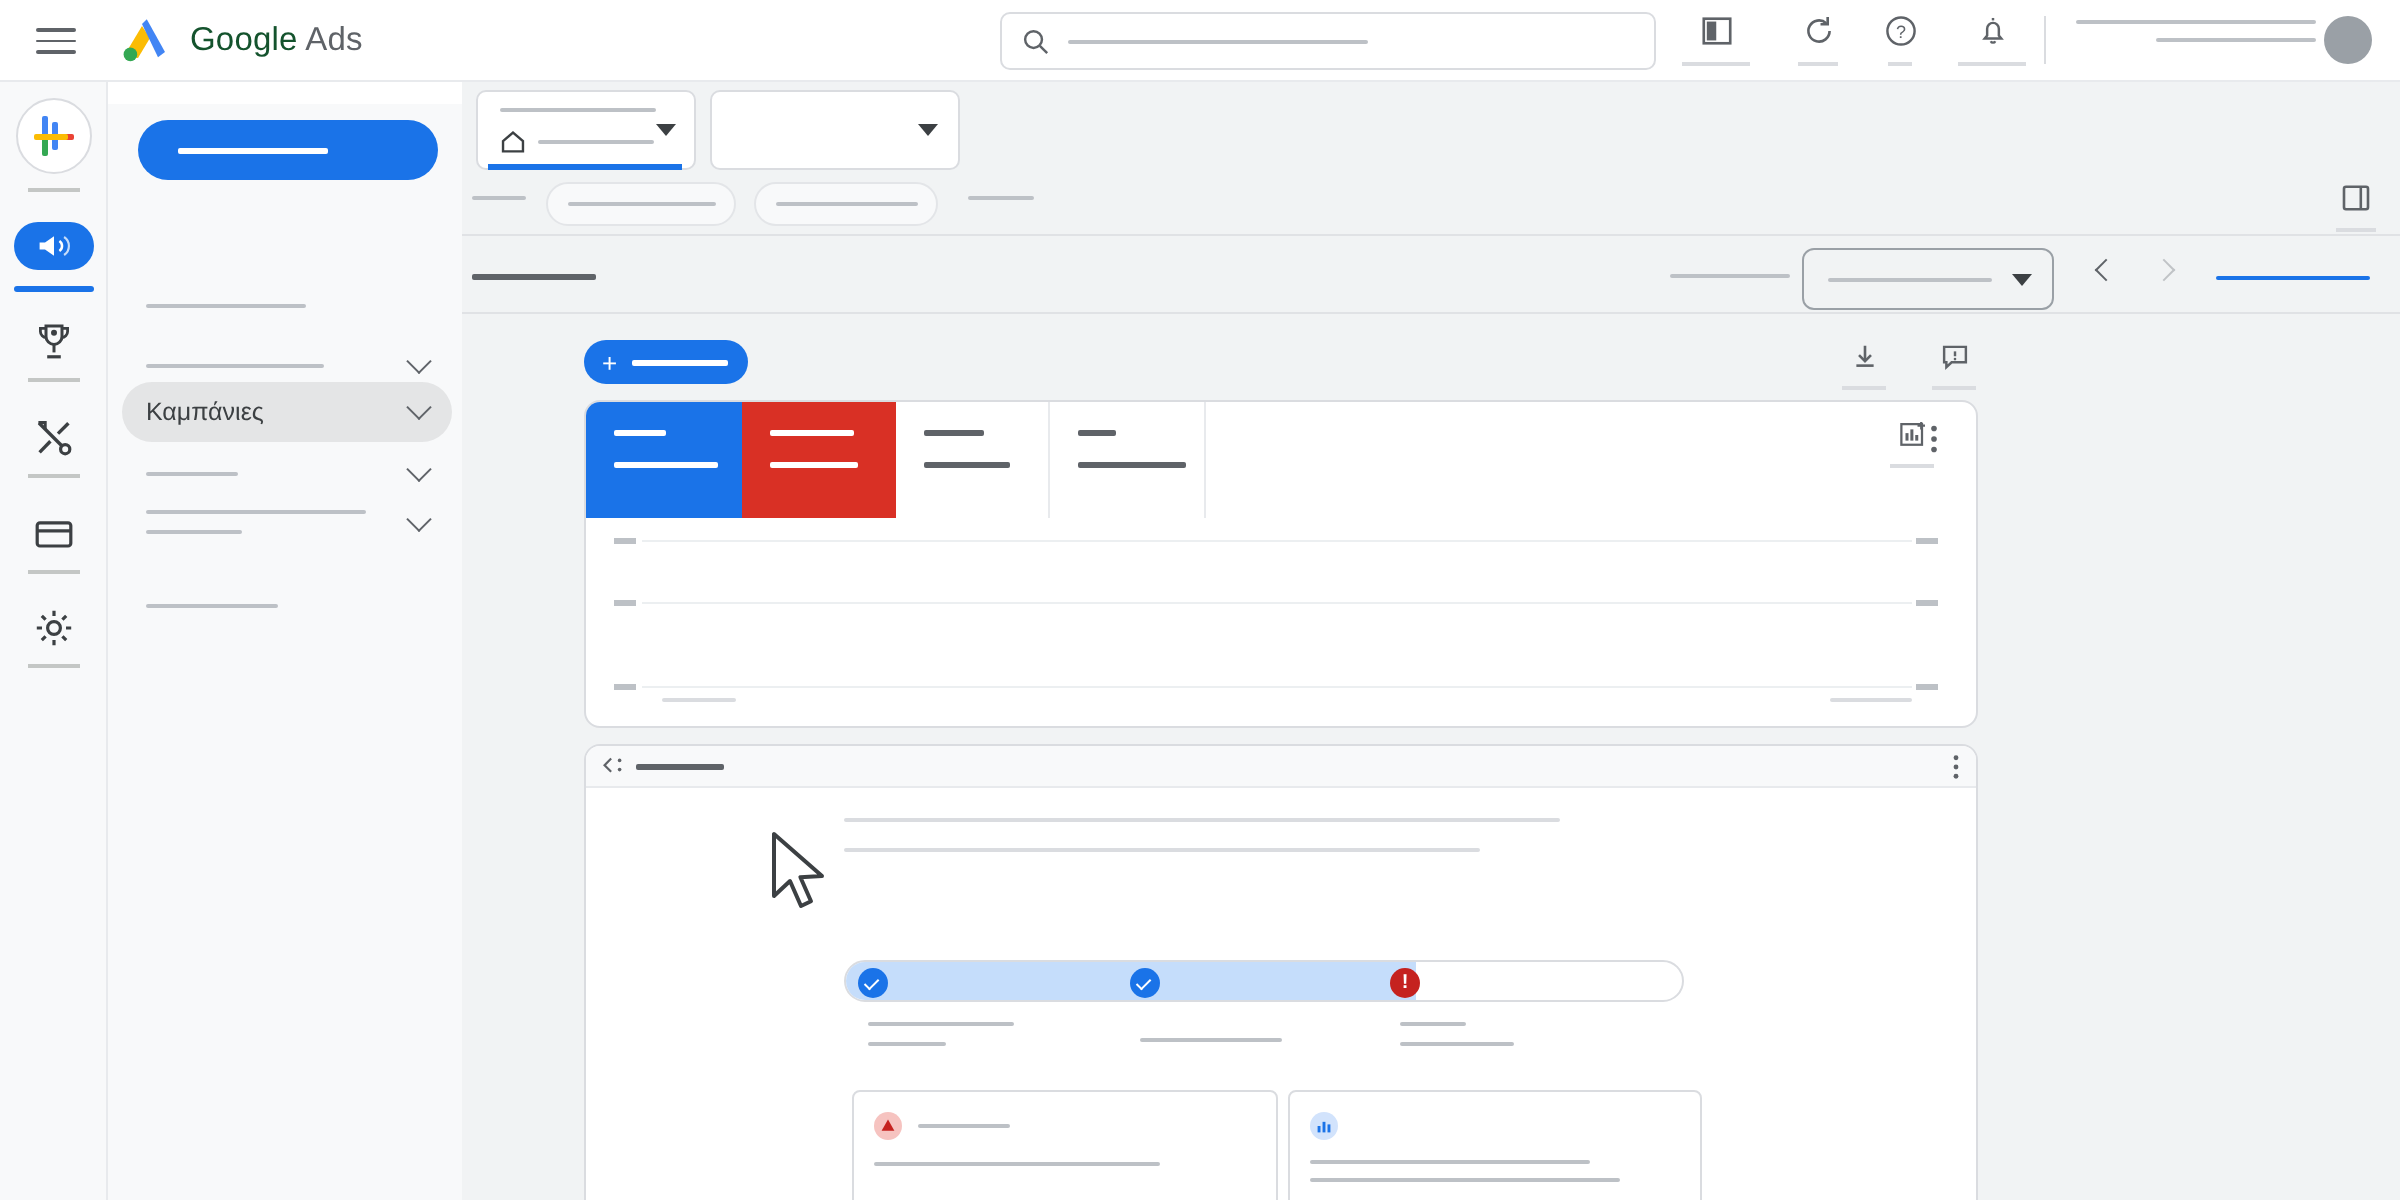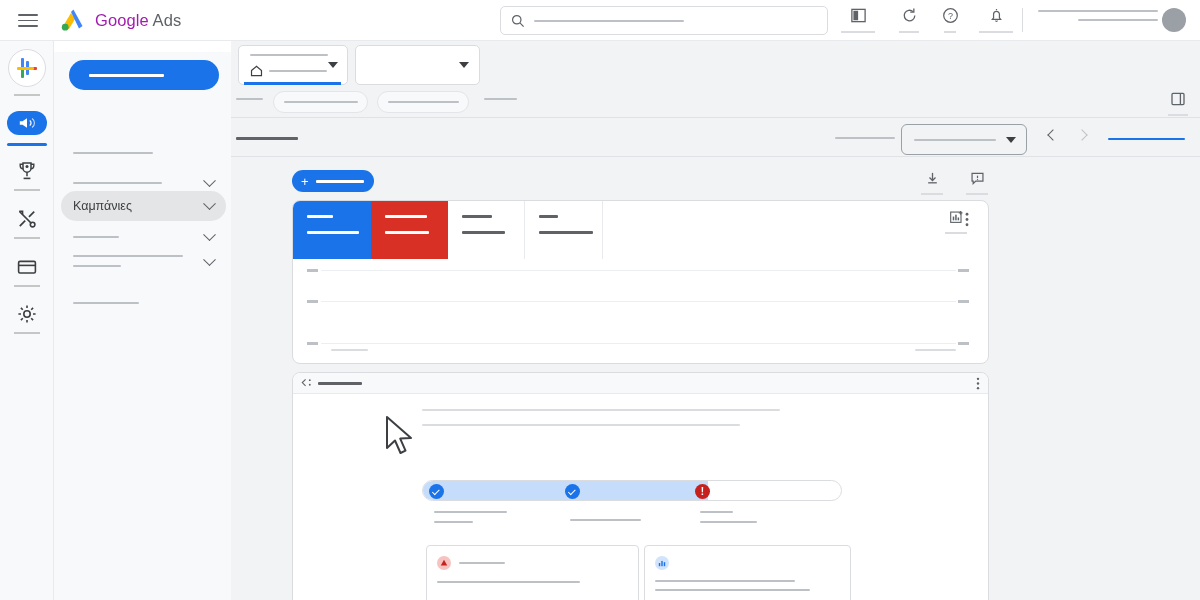--- a/index.html
+++ b/index.html
@@ -21,21 +21,21 @@
   #header {
     position:absolute; left:0; top:0; width:1200px; height:41px;
     background:#fff; border-bottom:1px solid #e8eaed;
     display:flex; align-items:center;
   }
   .hamburger { margin-left:18px; width:20px; height:20px; cursor:pointer; }
   .hamburger span { display:block; height:1.6px; background:#5f6368; margin:4px 0; border-radius:1px; }
   .brand { display:flex; align-items:center; margin-left:22px; gap:9px; }
   .brand-logo { width:26px; height:22px; position:relative; }
   .brand-text { font-size:16.5px; color:#3c4043; letter-spacing:.1px; }
-  .brand-text .g { color:#a21caf; }
+  .brand-text .g { color:#14532d; }
   #searchbox {
     position:absolute; left:500px; top:6px; width:328px; height:29px;
     border:1px solid #dadce0; border-radius:5px; background:#fff;
     display:flex; align-items:center; padding:0 10px; gap:9px;
   }
   #searchbox .ph { width:150px; }
   .hicon { position:absolute; top:7px; width:26px; cursor:pointer; display:flex; flex-direction:column; align-items:center; }
   .hicon .ul { width:26px; height:2px; background:#dadce0; margin-top:7px; }
   .hdivider { position:absolute; left:1022px; top:8px; width:1px; height:24px; background:#dadce0; }
   #acct { position:absolute; left:1038px; top:10px; width:120px; }

